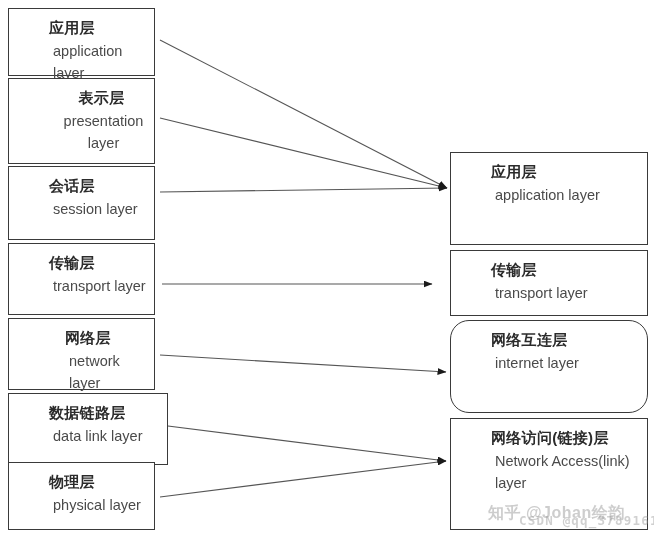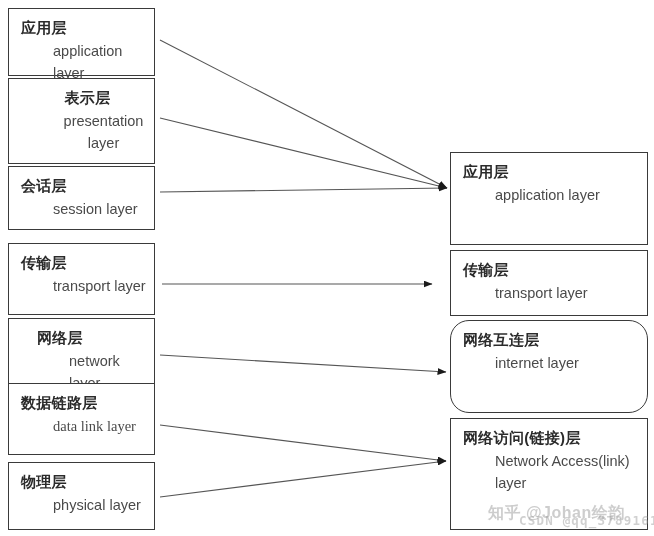--- a/index.html
+++ b/index.html
@@ -28,20 +28,21 @@
     background: #ffffff;
     padding: 9px 0 0 12px;
   }
   .layer-cn {
     font-size: 15px;
     font-weight: bold;
     color: #2b2b2b;
     line-height: 1.35;
     letter-spacing: 0.3px;
     white-space: nowrap;
+    margin-left: 28px;
   }
   .layer-en {
     font-size: 14.5px;
     font-weight: normal;
     color: #4a4a4a;
     line-height: 1.5;
     margin-top: 3px;
     white-space: pre-line;
     margin-left: 32px;
   }
@@ -100,33 +101,33 @@
   <div id="left-column">
       <div class="layer-box" style="left: 8px; top: 8px; width: 147px; height: 68px; border-color: rgb(58, 58, 58);">
         <div class="layer-cn">应用层</div>
         <div class="layer-en">application layer</div>
       </div>
       <div class="layer-box" style="left: 8px; top: 78px; width: 147px; height: 86px; border-color: rgb(58, 58, 58); text-align: center;">
         <div class="layer-cn">表示层</div>
         <div class="layer-en">presentation
 layer</div>
       </div>
-      <div class="layer-box" style="left: 8px; top: 166px; width: 147px; height: 64px; border-color: rgb(58, 58, 58);">
+      <div class="layer-box" style="left: 8px; top: 166px; width: 147px; height: 74px; border-color: rgb(58, 58, 58);">
         <div class="layer-cn">会话层</div>
         <div class="layer-en">session layer</div>
       </div>
       <div class="layer-box" style="left: 8px; top: 243px; width: 147px; height: 72px; border-color: rgb(58, 58, 58);">
         <div class="layer-cn">传输层</div>
         <div class="layer-en">transport layer</div>
       </div>
       <div class="layer-box" style="left: 8px; top: 318px; width: 147px; height: 72px; border-color: rgb(58, 58, 58); padding-left: 28px;">
         <div class="layer-cn">网络层</div>
         <div class="layer-en">network layer</div>
       </div>
-      <div class="layer-box" style="left: 8px; top: 383px; width: 147px; height: 72px; border-color: rgb(58, 58, 58); font-family: Liberation Serif, serif;">
+      <div class="layer-box" style="left: 8px; top: 393px; width: 160px; height: 72px; border-color: rgb(58, 58, 58);">
         <div class="layer-cn">数据链路层</div>
         <div class="layer-en">data link layer</div>
       </div>
       <div class="layer-box" style="left: 8px; top: 462px; width: 147px; height: 68px; border-color: rgb(58, 58, 58);">
         <div class="layer-cn">物理层</div>
         <div class="layer-en">physical layer</div>
       </div>
     </div>
   <div id="right-column">
       <div class="layer-box" style="left: 450px; top: 152px; width: 198px; height: 93px; border-color: rgb(58, 58, 58);">

